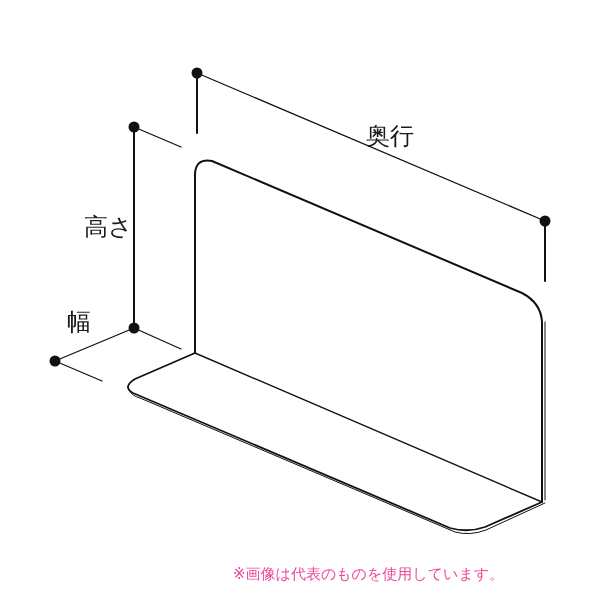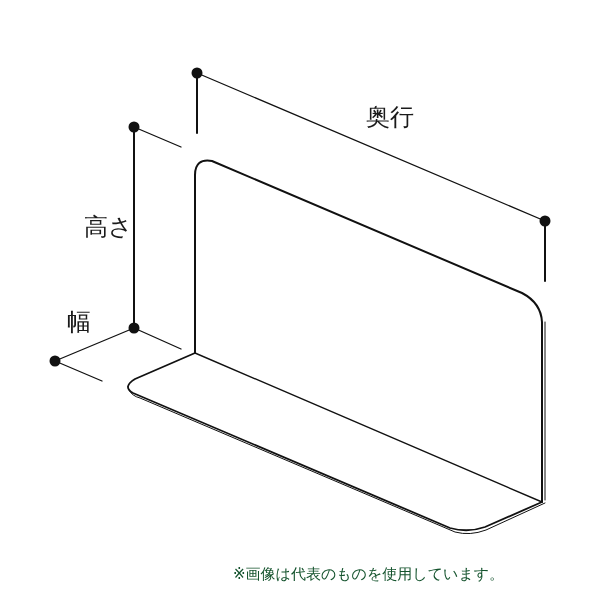--- a/index.html
+++ b/index.html
@@ -1,23 +1,23 @@
 <!DOCTYPE html>
 <html><head>
   <meta charset="utf-8">
   <style>
     html, body { margin: 0; padding: 0; background: #ffffff; }
     body { width: 600px; height: 600px; position: relative; overflow: hidden;
            font-family: "DejaVu Sans", "Liberation Sans", sans-serif; }
     #diagram { position: absolute; left: 0; top: 0; width: 600px; height: 600px; }
     .label { position: absolute; color: #1a1a1a; font-size: 24px; line-height: 1; white-space: nowrap; }
-    #label-depth { left: 366px; top: 105px; }
+    #label-depth { left: 366px; top: 126px; font-family: Liberation Mono, monospace; }
     #label-height { left: 84px; top: 215px; }
     #label-width { left: 67px; top: 310px; }
-    #footnote { position: absolute; left: 233px; top: 565px; font-size: 15px; color: #14532d; white-space: nowrap; }
+    #footnote { position: absolute; left: 233px; top: 565px; font-size: 15px; color: #ec4899; white-space: nowrap; }
   </style>
 </head>
 <body>
 
 <svg id="diagram" viewBox="0 0 600 600" xmlns="http://www.w3.org/2000/svg">
   <g fill="none" stroke="#111" stroke-linecap="round" stroke-linejoin="round">
 
     <g>
       <line x1="197" y1="73" x2="545" y2="221" stroke-width="1.3"></line>
       <line x1="197" y1="73" x2="197" y2="133" stroke-width="2"></line>

